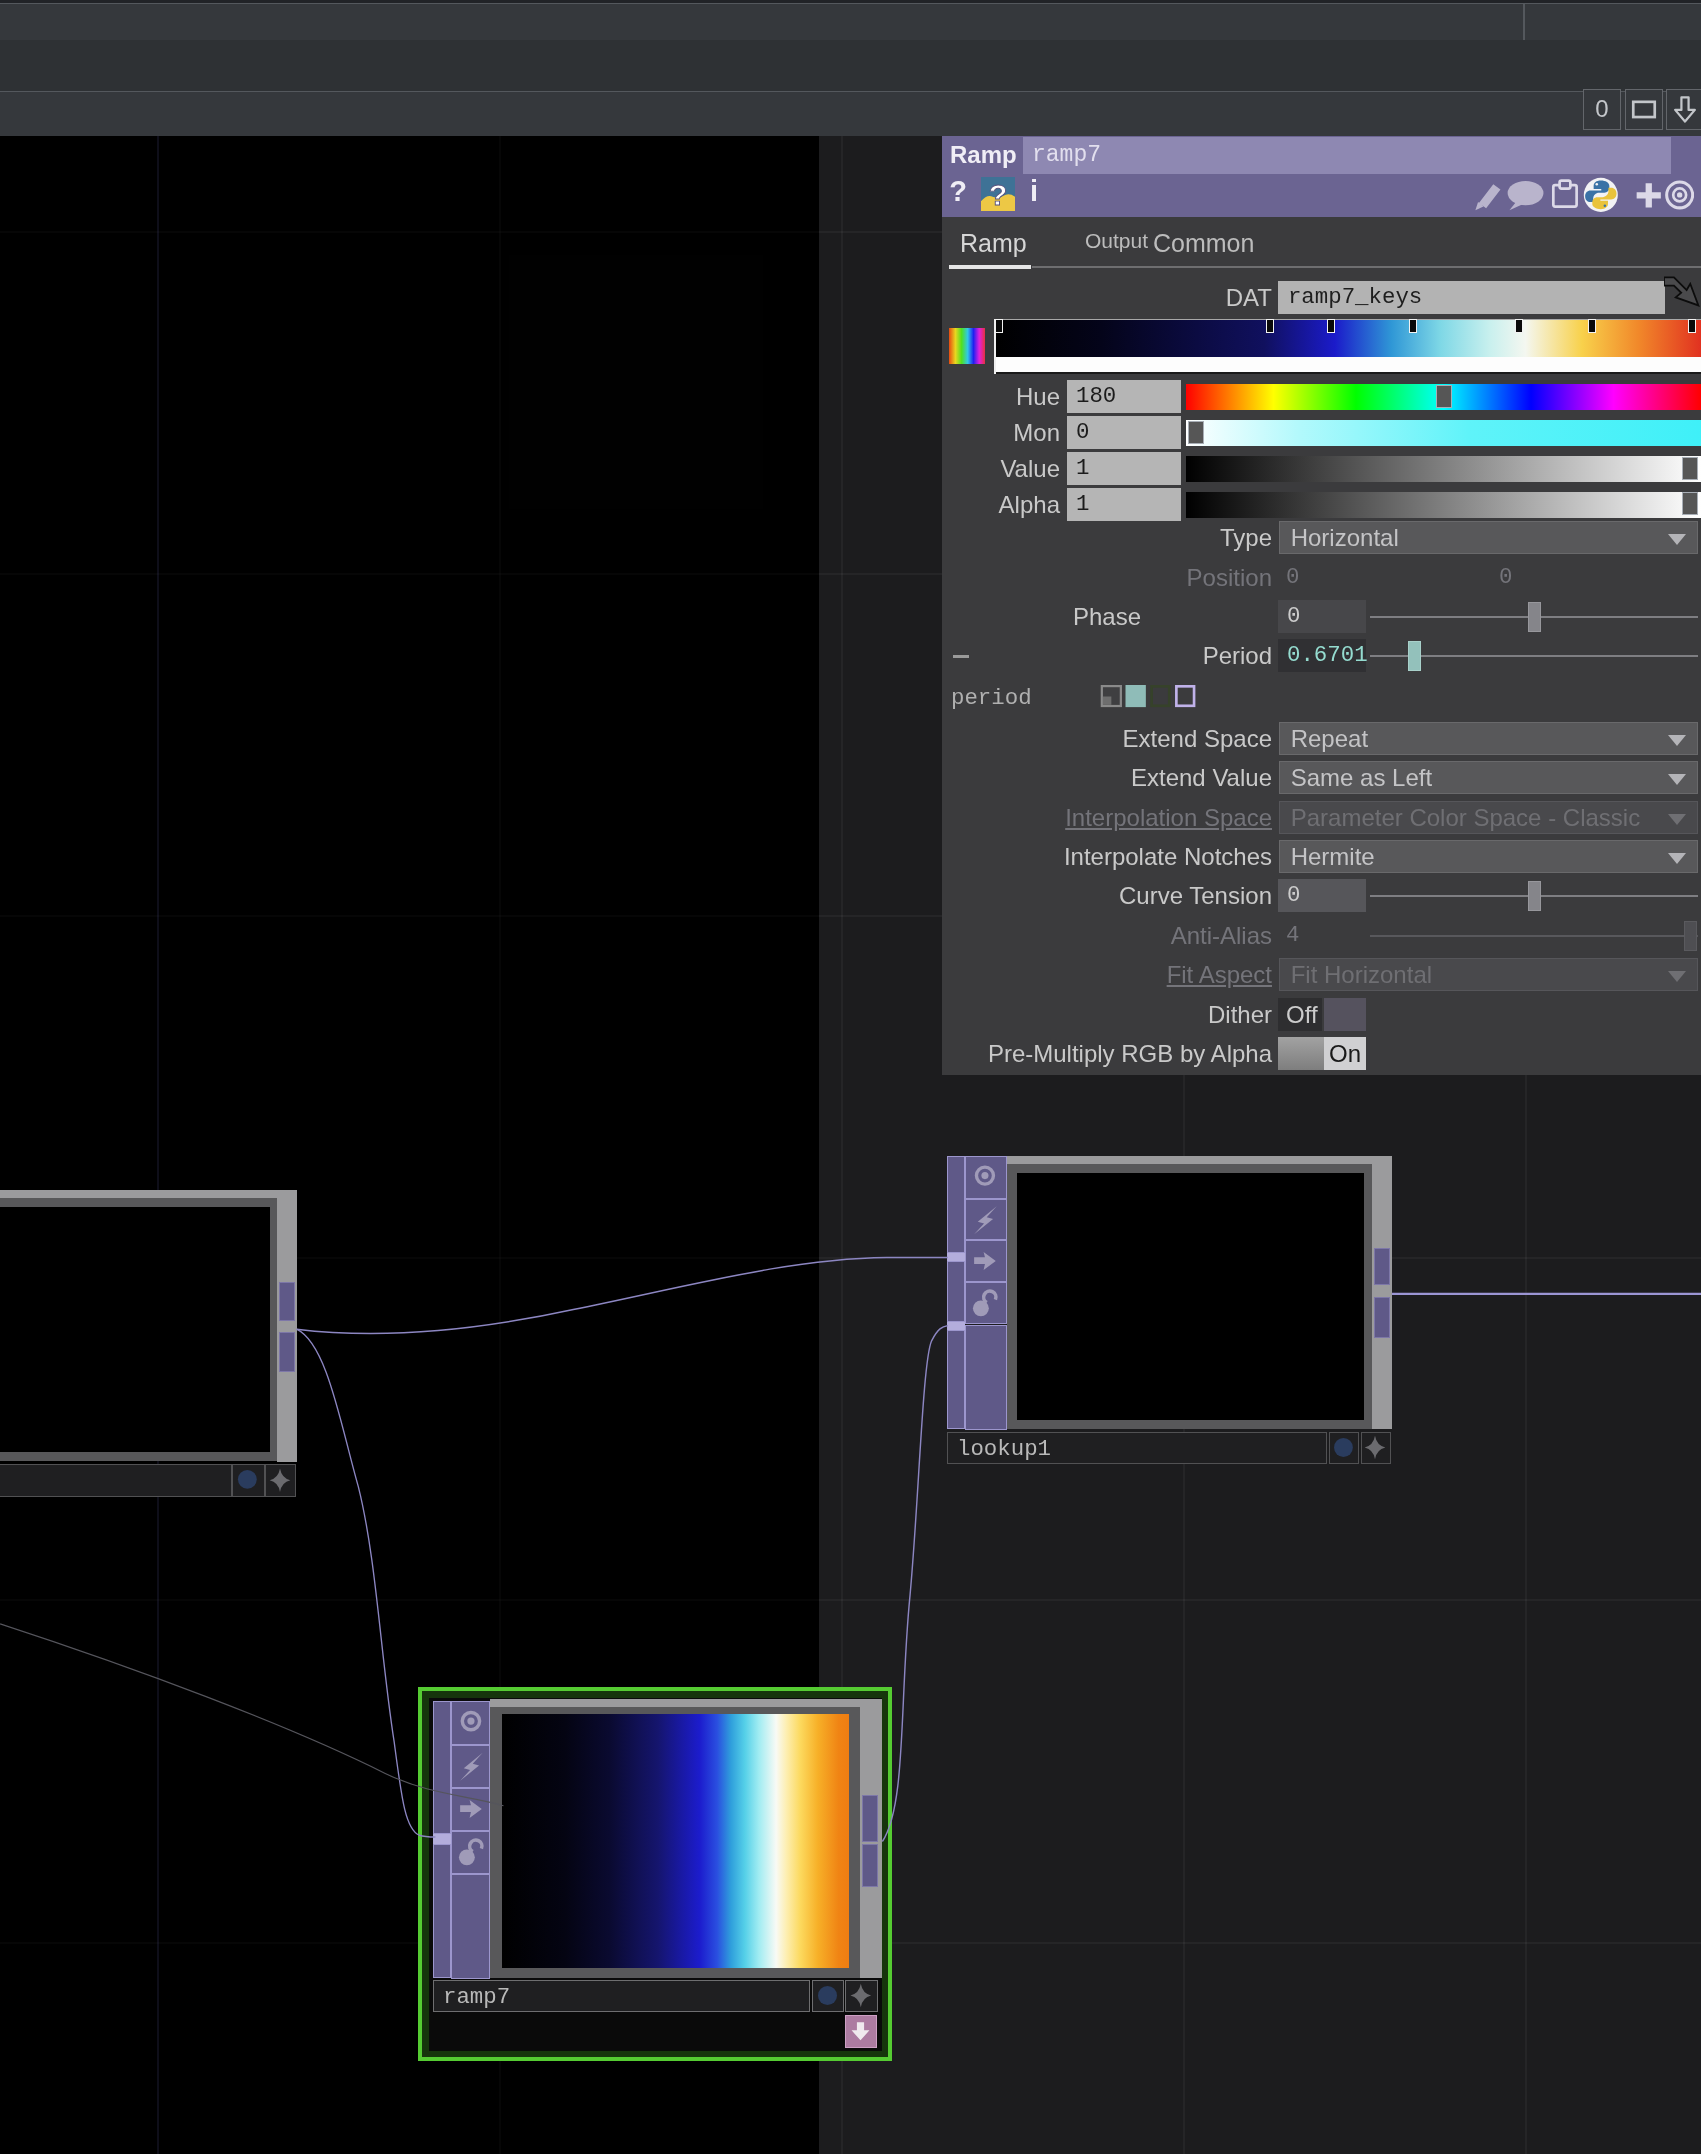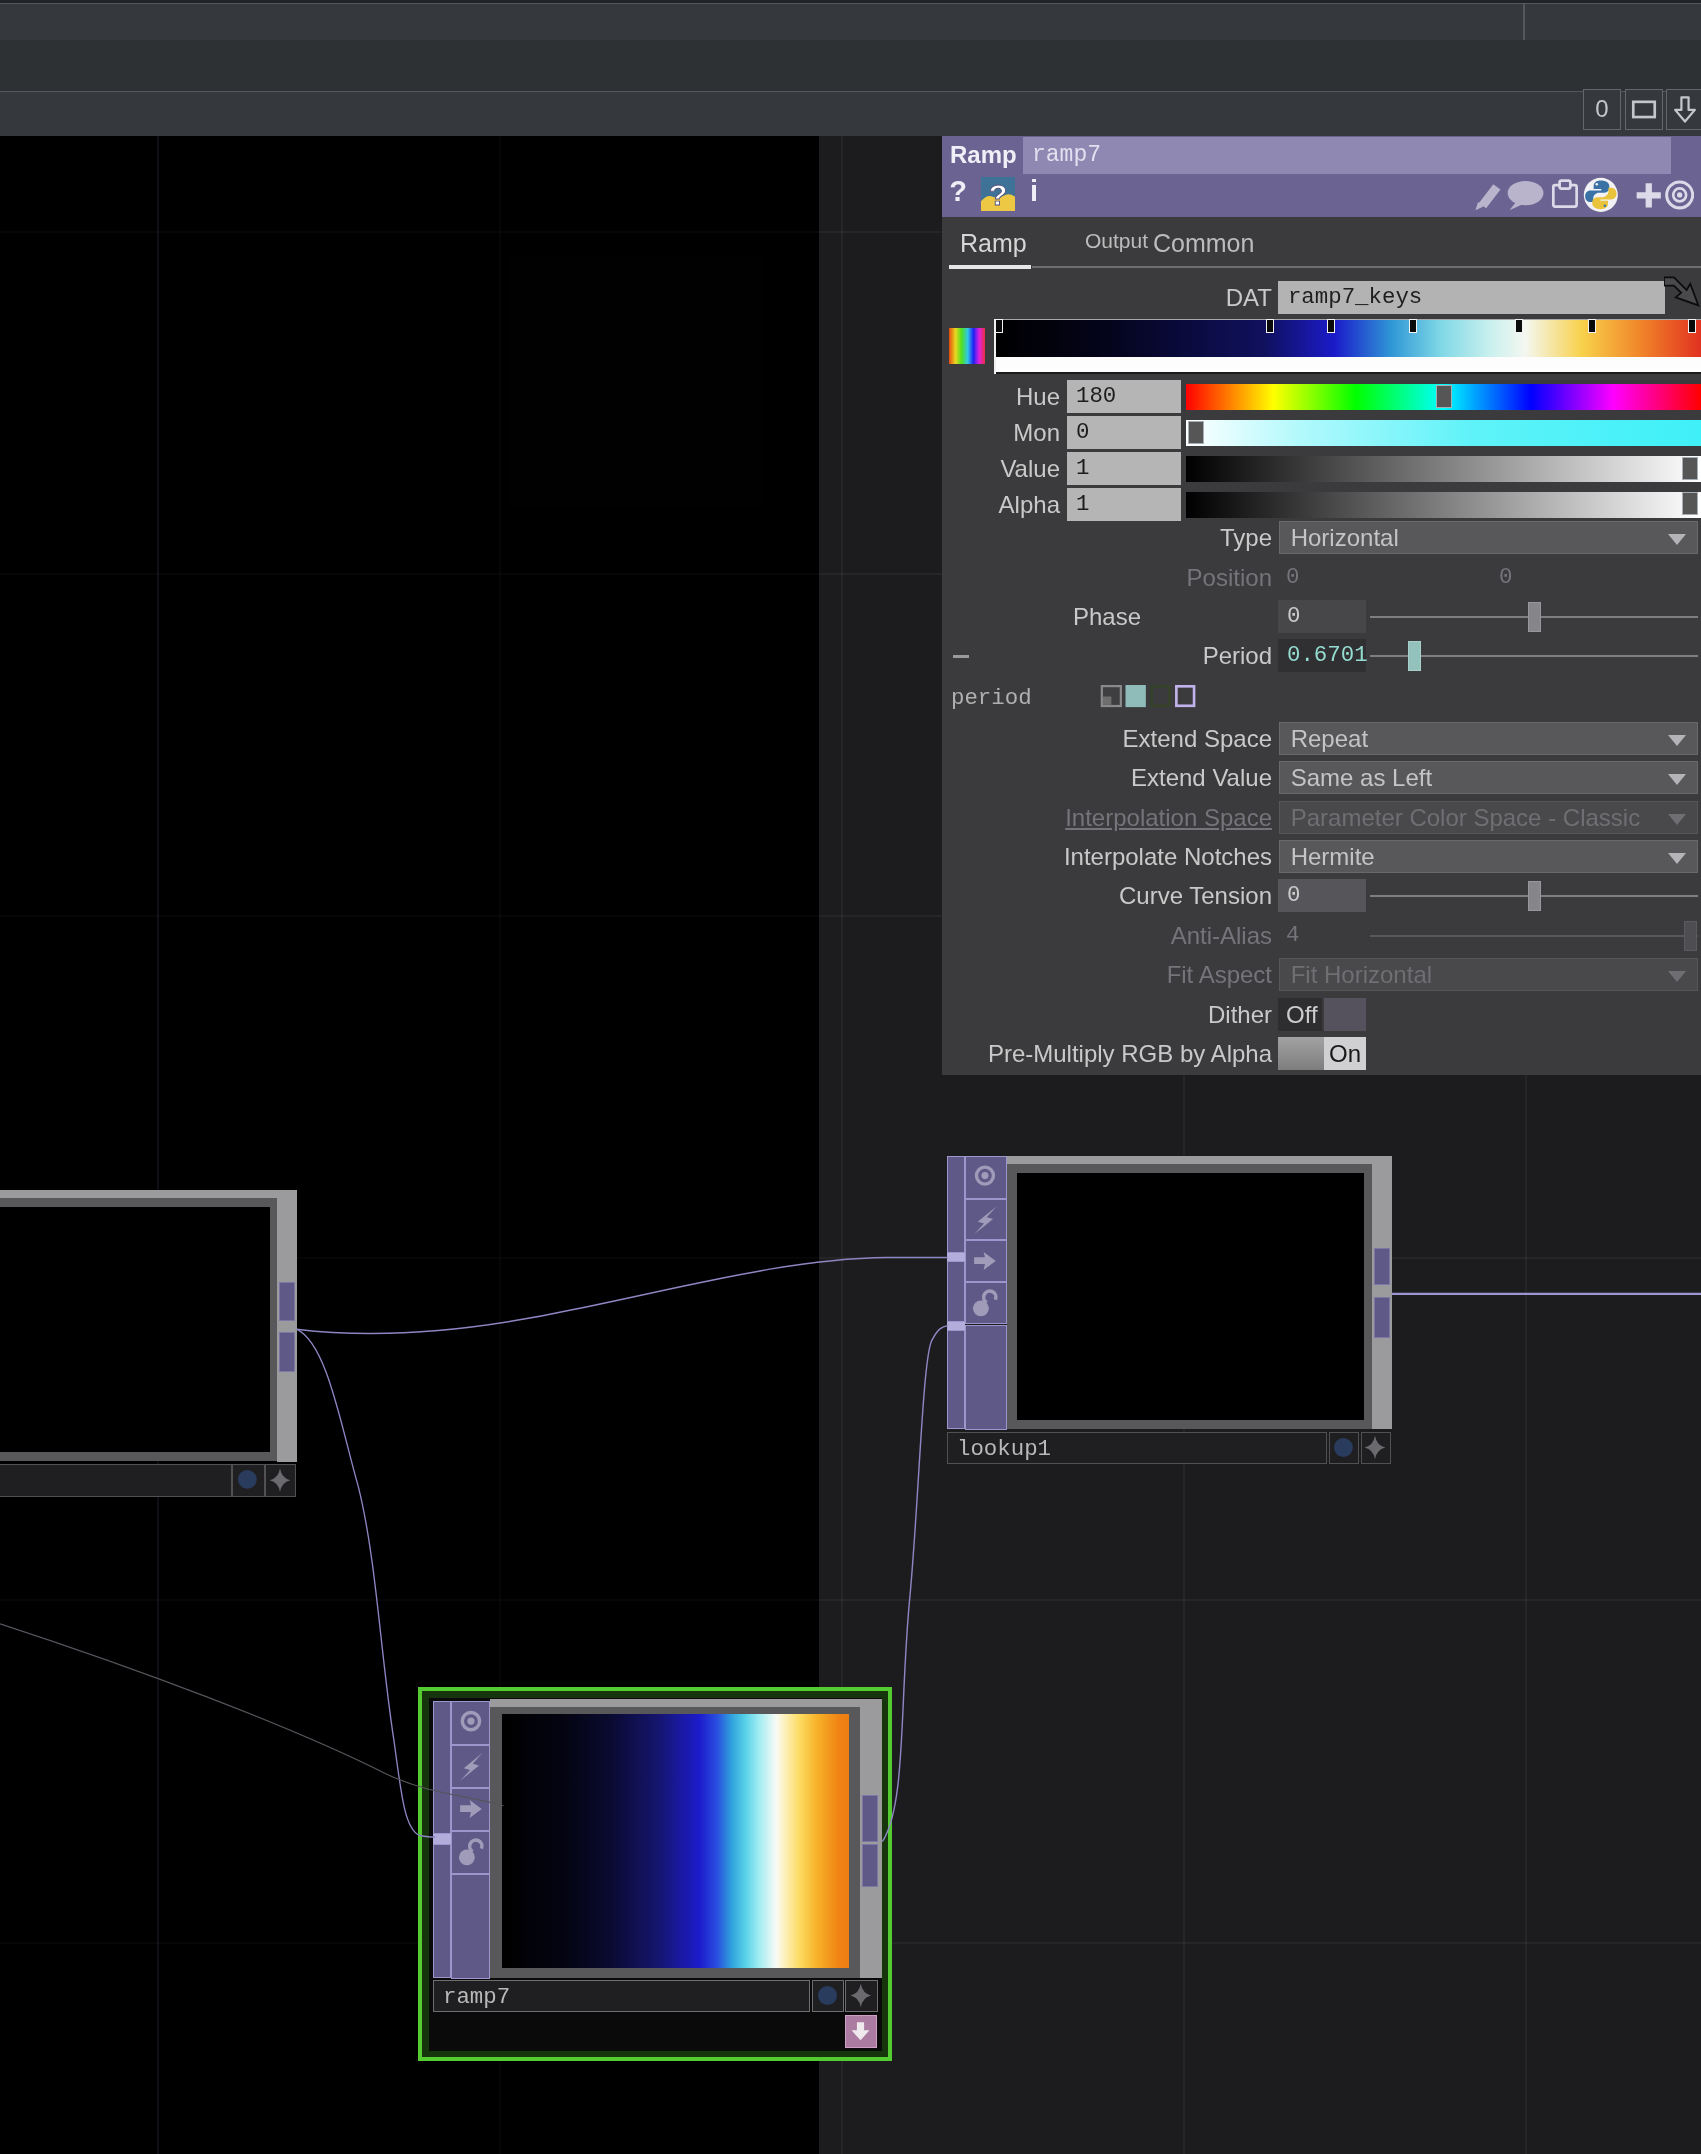--- a/index.html
+++ b/index.html
@@ -355,21 +355,21 @@
     <div class="plabel" style="top:743px;">Curve Tension</div>
     <div class="dfield" style="top:743px; background:#56565a;">0</div>
     <div class="track" style="top:759px;"></div>
     <div class="handle" style="left:586px; top:745px;"></div>
 
     <div class="plabel dis" style="top:783px;">Anti-Alias</div>
     <div class="abs mono dis2" style="left:344px; top:783px; font-size:22.4px; line-height:33px;">4</div>
     <div class="track" style="top:799px; background:#58585c;"></div>
     <div class="handle" style="left:742px; top:785px; background:#4e4e52; border-color:#5a5a5e;"></div>
 
-    <div class="plabel dis" style="top:822px;">Fit Aspect</div>
+    <div class="plabel dis" style="top:822px;text-decoration:underline;">Fit Aspect</div>
     <div class="dd dis" style="top:822px;">Fit Horizontal<i class="tri tridis"></i></div>
 
     <div class="plabel" style="top:862px;">Dither</div>
     <div class="abs" style="left:336px; top:862px; width:44px; height:33px; background:#2e2e30; color:#cccccc; font-size:24px; line-height:33px; padding-left:8px;">Off</div>
     <div class="abs" style="left:382px; top:862px; width:42px; height:33px; background:#55525e;"></div>
 
     <div class="plabel" style="top:901px;">Pre-Multiply RGB by Alpha</div>
     <div class="abs" style="left:336px; top:901px; width:46px; height:33px; background:linear-gradient(180deg,#a2a2a2,#7e7e7e);"></div>
     <div class="abs" style="left:382px; top:901px; width:42px; height:33px; background:#d0d0d2; color:#1a1a1a; font-size:24px; line-height:33px; text-align:center;">On</div>
   </div>

